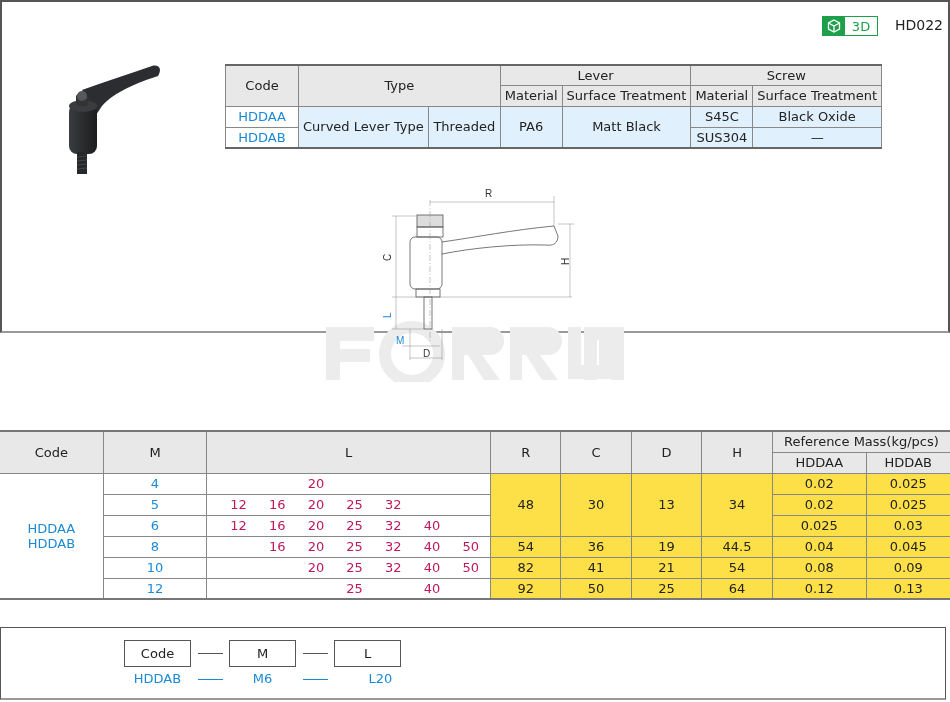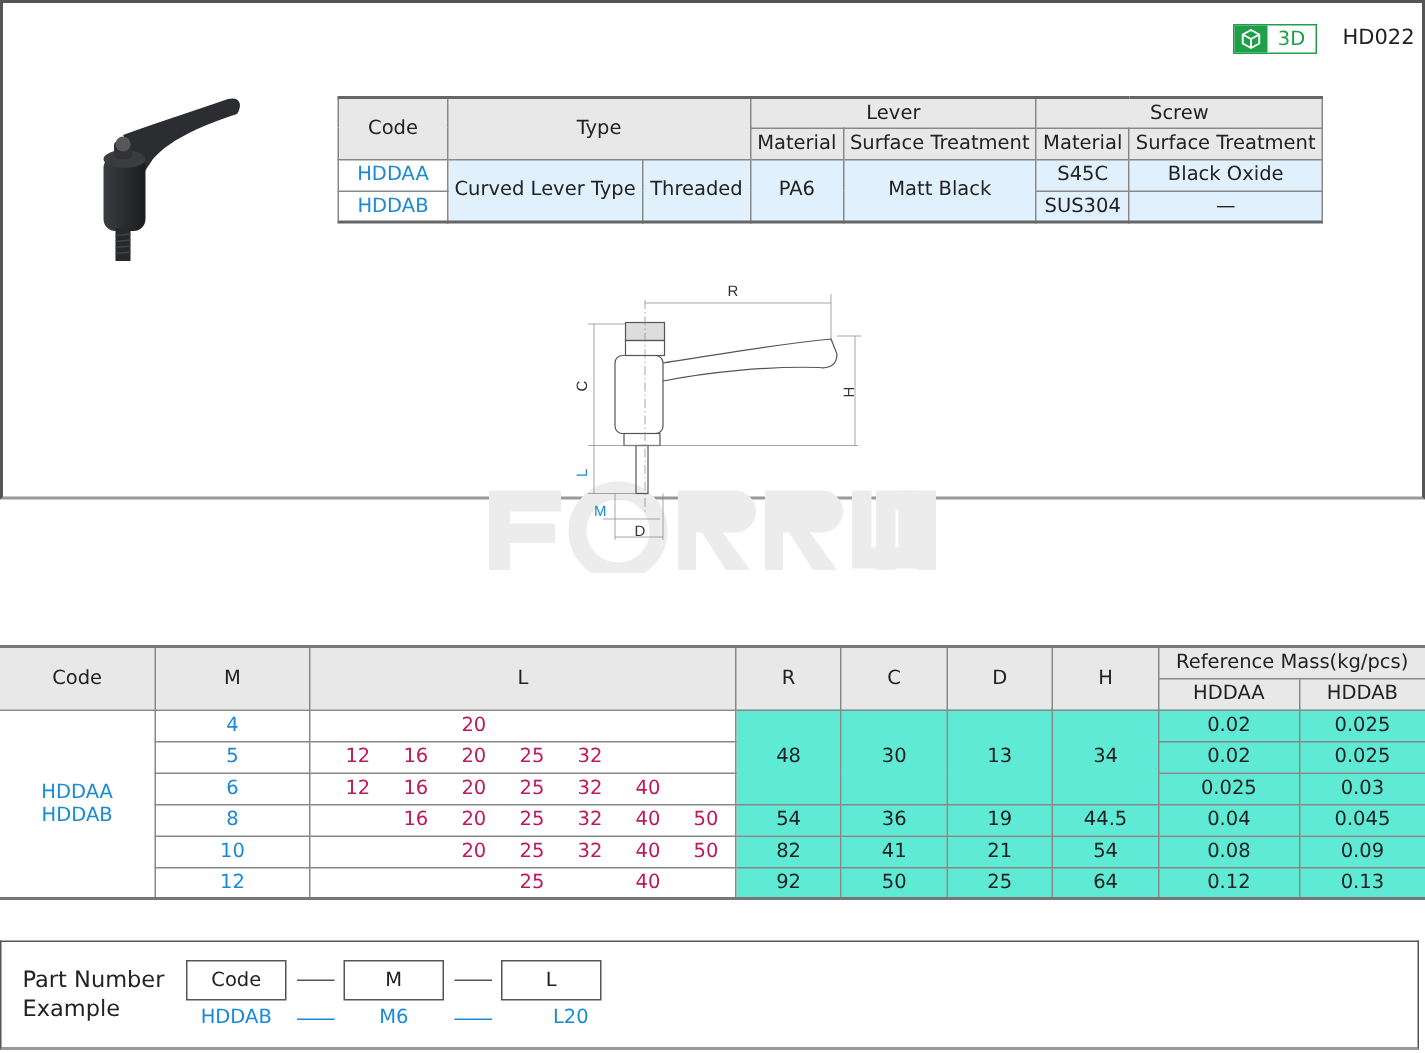--- a/index.html
+++ b/index.html
@@ -30,21 +30,21 @@
   .spec-table th { background: #e8e8e8; }
   .spec-table td.blue { background: #e0f0fc; }
   .code-link { color: #1a8ad4; }
 
   .drawing { position: absolute; left: 320px; top: 180px; width: 320px; height: 200px; }
 
   .dim-table { position: absolute; left: 0; top: 430px; width: 950px; font-size: 13px; border-top: 2px solid #777; border-bottom: 2px solid #777; }
   .dim-table td, .dim-table th { border: 1px solid #888; text-align: center; font-weight: normal; height: 21px; padding: 0; }
   .dim-table th { background: #e8e8e8; }
   .dim-table tr:first-child th, .dim-table tr:nth-child(2) th { }
-  .dim-table td.blue { background: #5eead4; }
+  .dim-table td.blue { background: #fde047; }
   .dim-table .lrow { display: flex; padding-left: 12px; }
   .dim-table .lrow span { width: 38.7px; text-align: center; color: #be185d; }
   .blue-txt { color: #1a8ad4; }
   .dim-table td:first-child, .dim-table th:first-child { border-left: none; }
   .dim-table td:last-child, .dim-table th:last-child { border-right: none; }
 
   .pn-panel {
     position: absolute; left: 0; top: 627px; width: 946px; height: 73px;
     border: 1px solid #555; border-bottom: 2px solid #999;
   }
@@ -313,24 +313,20 @@
     <td class="blue">50</td>
     <td class="blue">25</td>
     <td class="blue">64</td>
     <td class="blue">0.12</td>
     <td class="blue">0.13</td>
   </tr>
 </tbody>
   </table>
 
 <div class="pn-panel">
-  <div class="pn-title">
-    <div>Part Number</div>
-    <div>Example</div>
-  </div>
   <div class="pn-box" style="left:123px;width:67px">Code</div>
   <div class="pn-dash" style="left:197px"></div>
   <div class="pn-box" style="left:228px;width:67px">M</div>
   <div class="pn-dash" style="left:302px"></div>
   <div class="pn-box" style="left:333px;width:67px">L</div>
 
   <div class="pn-val" style="left:123px;width:67px">HDDAB</div>
   <div class="pn-dash-blue" style="left:197px"></div>
   <div class="pn-val" style="left:228px;width:67px">M6</div>
   <div class="pn-dash-blue" style="left:302px"></div>

